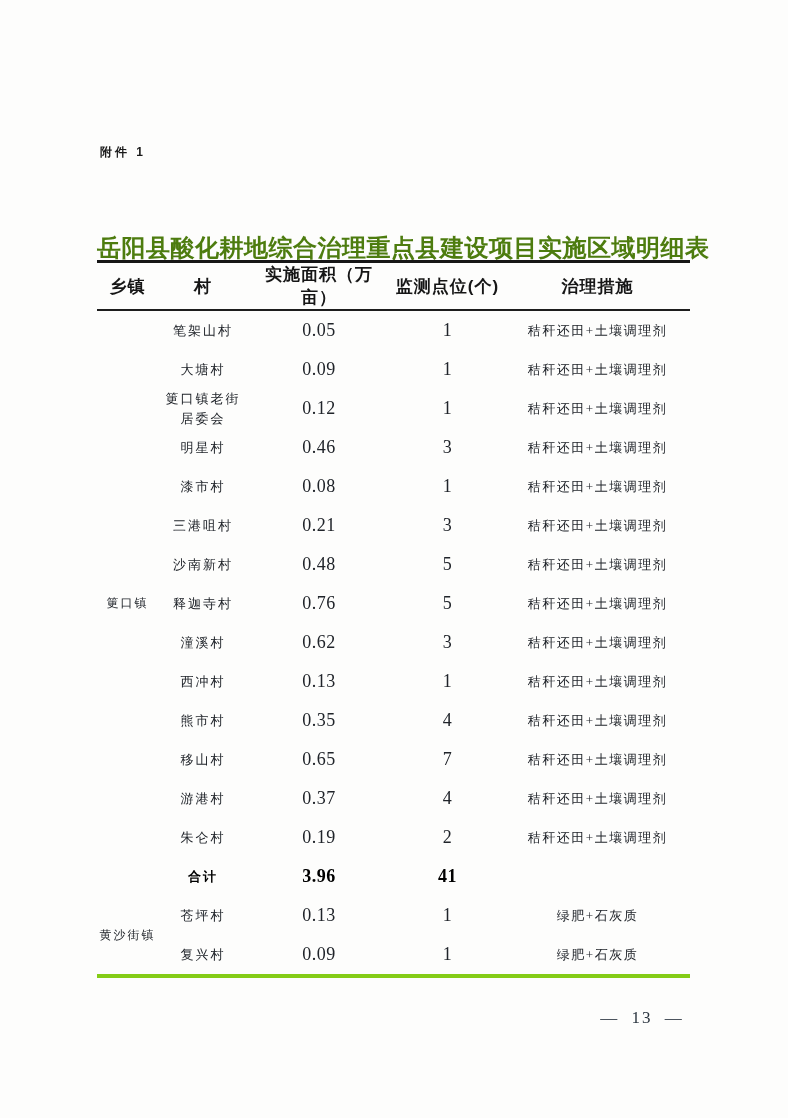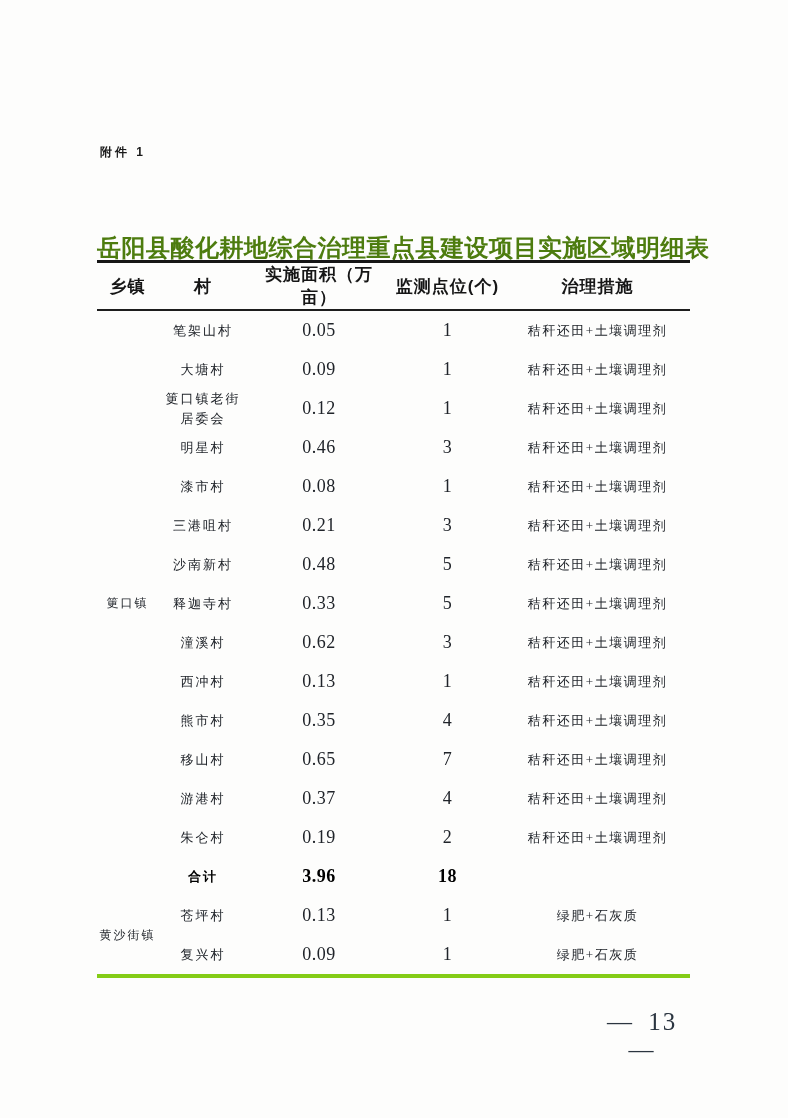--- a/index.html
+++ b/index.html
@@ -89,21 +89,21 @@
   tr.total td {
     font-weight: bold;
     color: #000000;
   }
   .page-number {
     position: absolute;
     left: 592px;
     top: 1008px;
     width: 100px;
     text-align: center;
-    font-size: 25px;
+    font-size: 17px;
     letter-spacing: 2px;
     color: #2b3540;
     word-spacing: 6px;
   }
 </style>
 </head>
 <body>
 
 <div class="attachment">附件 1</div>
 
@@ -166,21 +166,21 @@
         <td class="measure">秸秆还田+土壤调理剂</td>
       </tr>
       <tr>
         <td class="village">沙南新村</td>
         <td class="area">0.48</td>
         <td class="points">5</td>
         <td class="measure">秸秆还田+土壤调理剂</td>
       </tr>
       <tr>
         <td class="village">释迦寺村</td>
-        <td class="area">0.33</td>
+        <td class="area">0.76</td>
         <td class="points">5</td>
         <td class="measure">秸秆还田+土壤调理剂</td>
       </tr>
       <tr>
         <td class="village">潼溪村</td>
         <td class="area">0.62</td>
         <td class="points">3</td>
         <td class="measure">秸秆还田+土壤调理剂</td>
       </tr>
       <tr>
@@ -209,21 +209,21 @@
       </tr>
       <tr>
         <td class="village">朱仑村</td>
         <td class="area">0.19</td>
         <td class="points">2</td>
         <td class="measure">秸秆还田+土壤调理剂</td>
       </tr>
       <tr class="total">
         <td class="village">合计</td>
         <td class="area">3.96</td>
-        <td class="points">18</td>
+        <td class="points">41</td>
         <td class="measure"></td>
       </tr>
       <tr>
         <td class="township" rowspan="2">黄沙街镇</td>
         <td class="village">苍坪村</td>
         <td class="area">0.13</td>
         <td class="points">1</td>
         <td class="measure">绿肥+石灰质</td>
       </tr>
       <tr>

